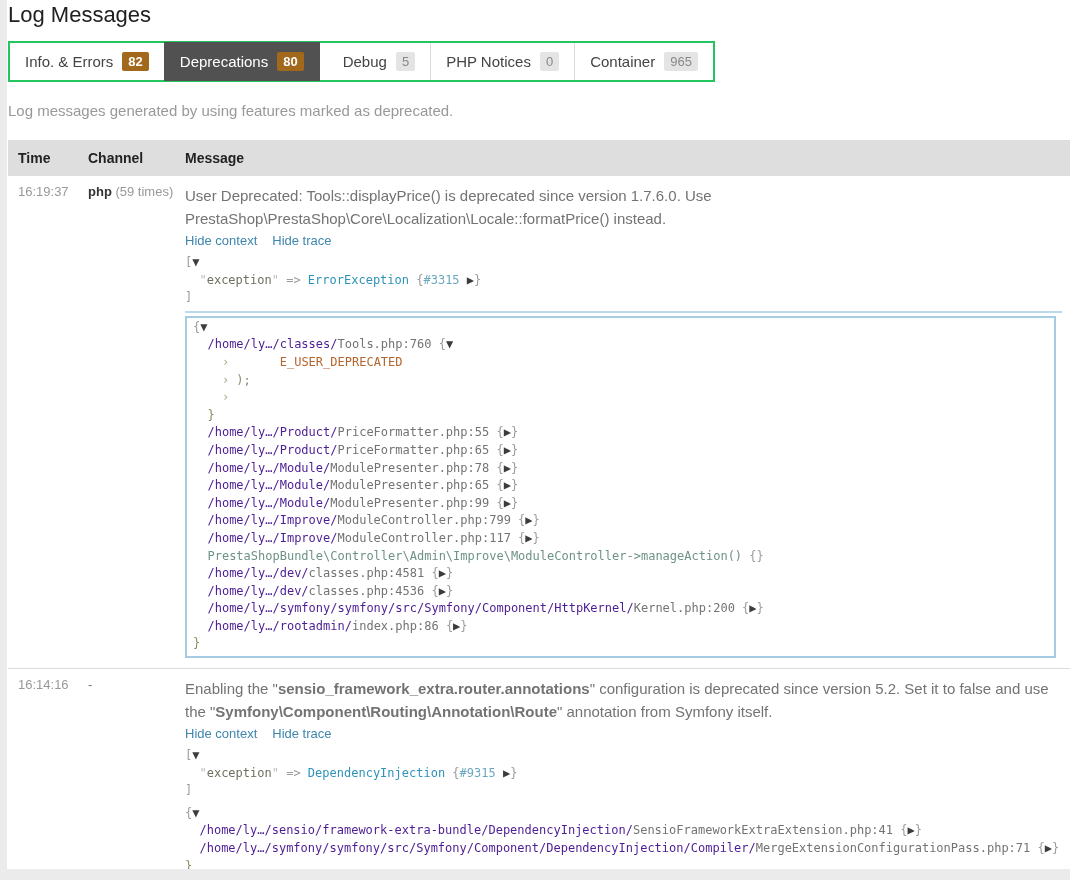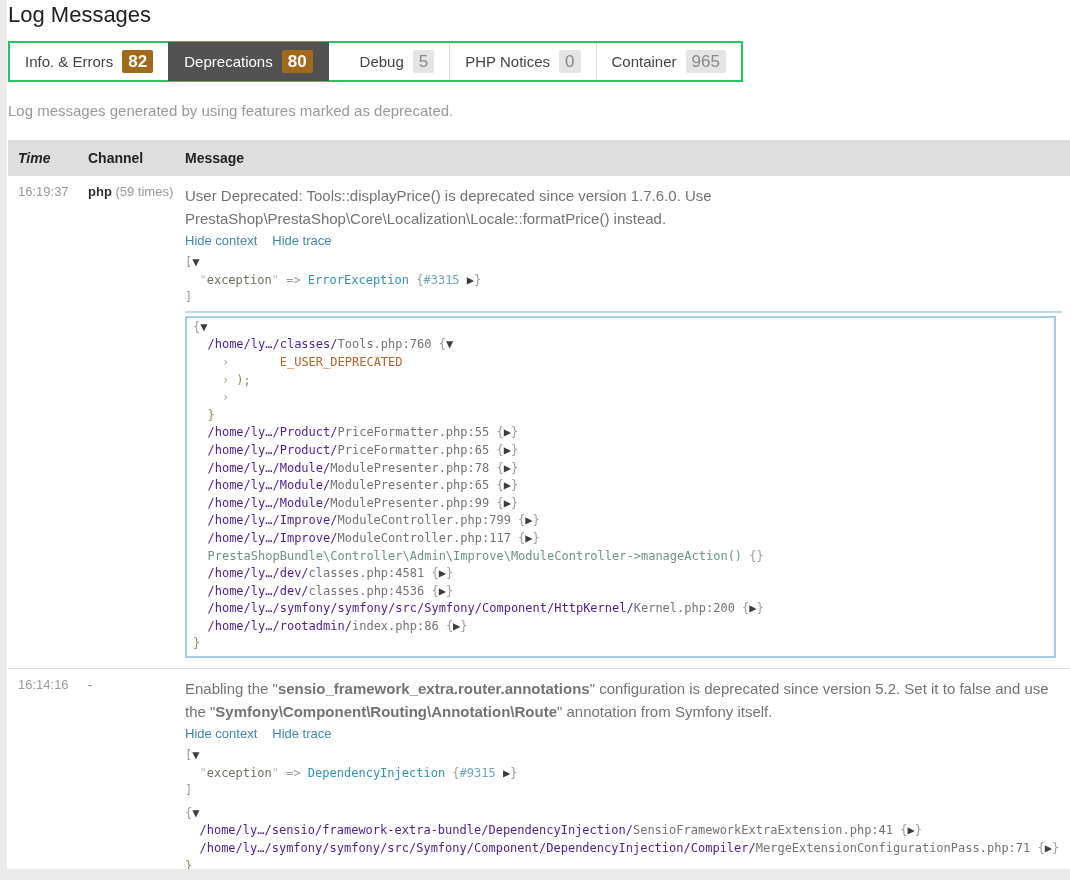--- a/index.html
+++ b/index.html
@@ -5,32 +5,32 @@
   html,body{margin:0;padding:0;width:1070px;height:880px;overflow:hidden;
     background:#ebebeb;font-family:"Liberation Sans",sans-serif;}
   .panel{margin-left:7px;width:1063px;height:869px;background:#fff;
     box-sizing:border-box;padding:2px 0 0 1px;overflow:hidden;}
   h1{font-size:22px;font-weight:400;color:#202020;margin:0;line-height:26px;}
   
   .tabs{display:inline-flex;border:2px solid #22c55e;margin-top:13px;background:#fff;}
   .tab{display:flex;align-items:center;height:37px;padding:0 15px;font-size:15px;
     color:#444;border-right:1px solid #dcdcdc;cursor:pointer;white-space:nowrap;}
   .tab:last-child{border-right:0;}
-  .tab.active{background:#515151;color:#fff;margin:-1px 16px -1px -1px;height:39px;
+  .tab.active{background:#515151;color:#fff;margin:-1px 8px -1px -1px;height:39px;
     border-right:0;padding:0 16px;text-align:center;}
   .badge{display:inline-block;margin-left:9px;padding:3px 6px;border-radius:2px;
-    font-size:17px;font-weight:700;line-height:1;}
+    font-size:13px;font-weight:700;line-height:1;}
   .badge.warn{background:#a2681b;color:#fff;}
   .badge.gray{background:#e4e4e4;color:#888;font-weight:400;}
   .desc{color:#999;font-size:15px;margin:20px 0 0 0;}
   
   table{border-collapse:collapse;table-layout:fixed;width:1062px;margin-top:21px;}
   thead th{background:#dedede;text-align:left;font-size:14px;color:#222;
     font-weight:700;padding:10px 0 10px 0;}
-  th.c-time{width:80px;padding-left:10px;box-sizing:border-box;font-style:italic;}
+  th.c-time{width:80px;padding-left:10px;box-sizing:border-box;}
   th.c-channel{width:97px;}
   tbody td{vertical-align:top;border-bottom:1px solid #dcdcdc;padding:8px 0 10px 0;margin-top:32px;}
   td.col-time{color:#999;font-size:13px;padding-left:10px;box-sizing:border-box;}
   td.col-channel{font-size:13px;color:#333;}
   .channel-name{font-weight:700;color:#333;}
   .channel-name.plain{font-weight:400;color:#777;}
   .channel-suffix{color:#999;}
   td.col-message{padding-right:8px;}
   .msg{font-size:15px;color:#737373;line-height:23px;}
   .msg b{font-weight:700;}

